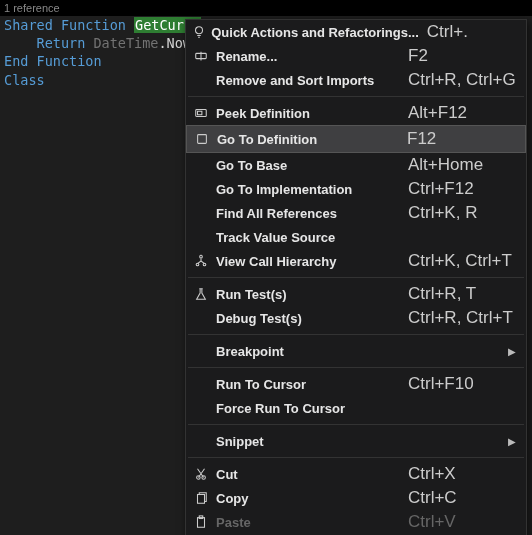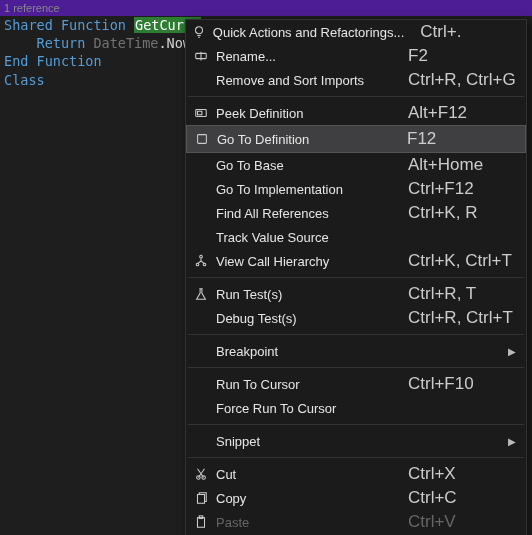--- a/index.html
+++ b/index.html
@@ -10,21 +10,21 @@
     color: #d4d4d4;
     width: 532px;
     height: 535px;
     overflow: hidden;
     position: relative;
   }
   .ref-label {
     color: #888;
     font-size: 11px;
     padding: 2px 4px;
-    background: #4c1d95;
+    background: #000000;
   }
   .code {
     font-family: Consolas, monospace;
     font-size: 13.5px;
     line-height: 1.35;
     padding: 0 4px;
     background: #1e1e1e;
   }
   .ln { white-space: pre; }
   .kw { color: #569cd6; }
@@ -48,21 +48,21 @@
     cursor: default;
   }
   .mi .icon {
     width: 30px;
     display: flex;
     justify-content: center;
     align-items: center;
     font-size: 13px;
     color: #ccc;
   }
-  .mi .lbl { flex: 1; padding-right: 16px; white-space: nowrap; }
+  .mi .lbl { flex: 1; padding-right: 8px; white-space: nowrap; font-weight: bold; }
   .mi .shc { width: 100px; color: #ccc; font-size: 17px; white-space: nowrap; }
   .mi .arrow { width: 18px; color: #bbb; font-size: 10px; }
   .mi.highlight { background: #3f3f41; border: 1px solid #555; height: 28px; }
   .mi.disabled { color: #666; }
   .mi.disabled .icon, .mi.disabled .shc, .mi.disabled .lbl { color: #666; }
   .sep {
     height: 1px;
     background: #333;
     margin: 4px 2px;
   }

